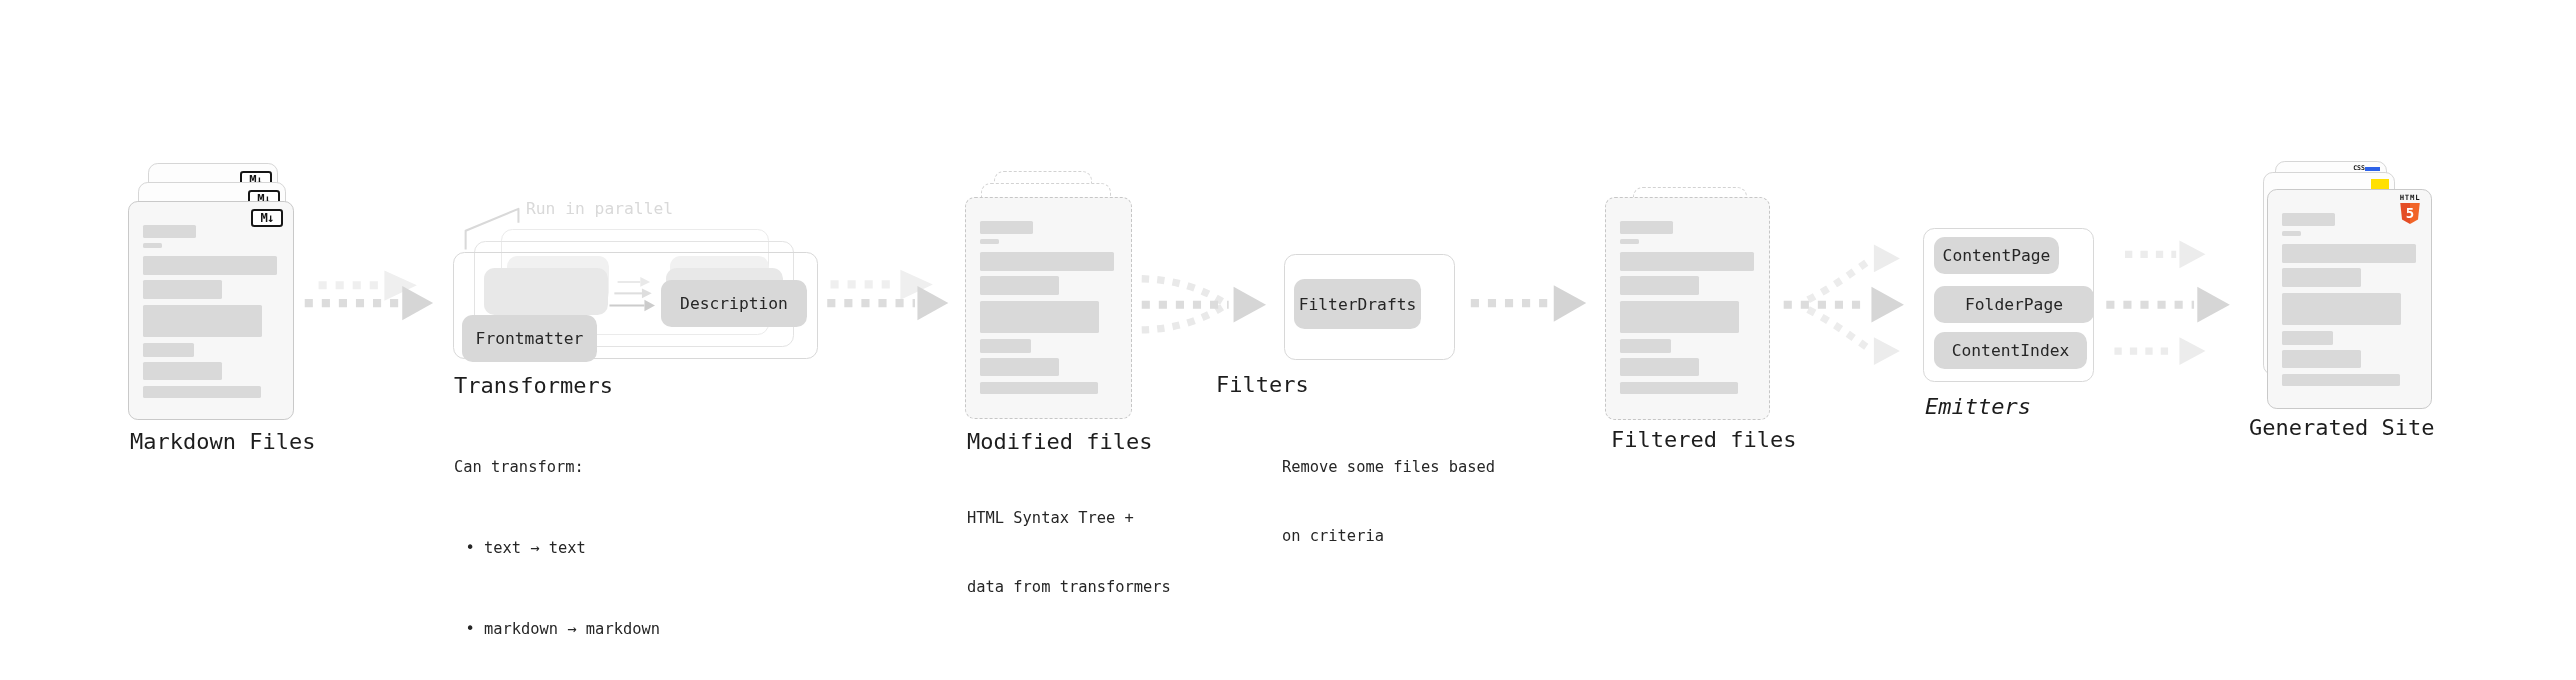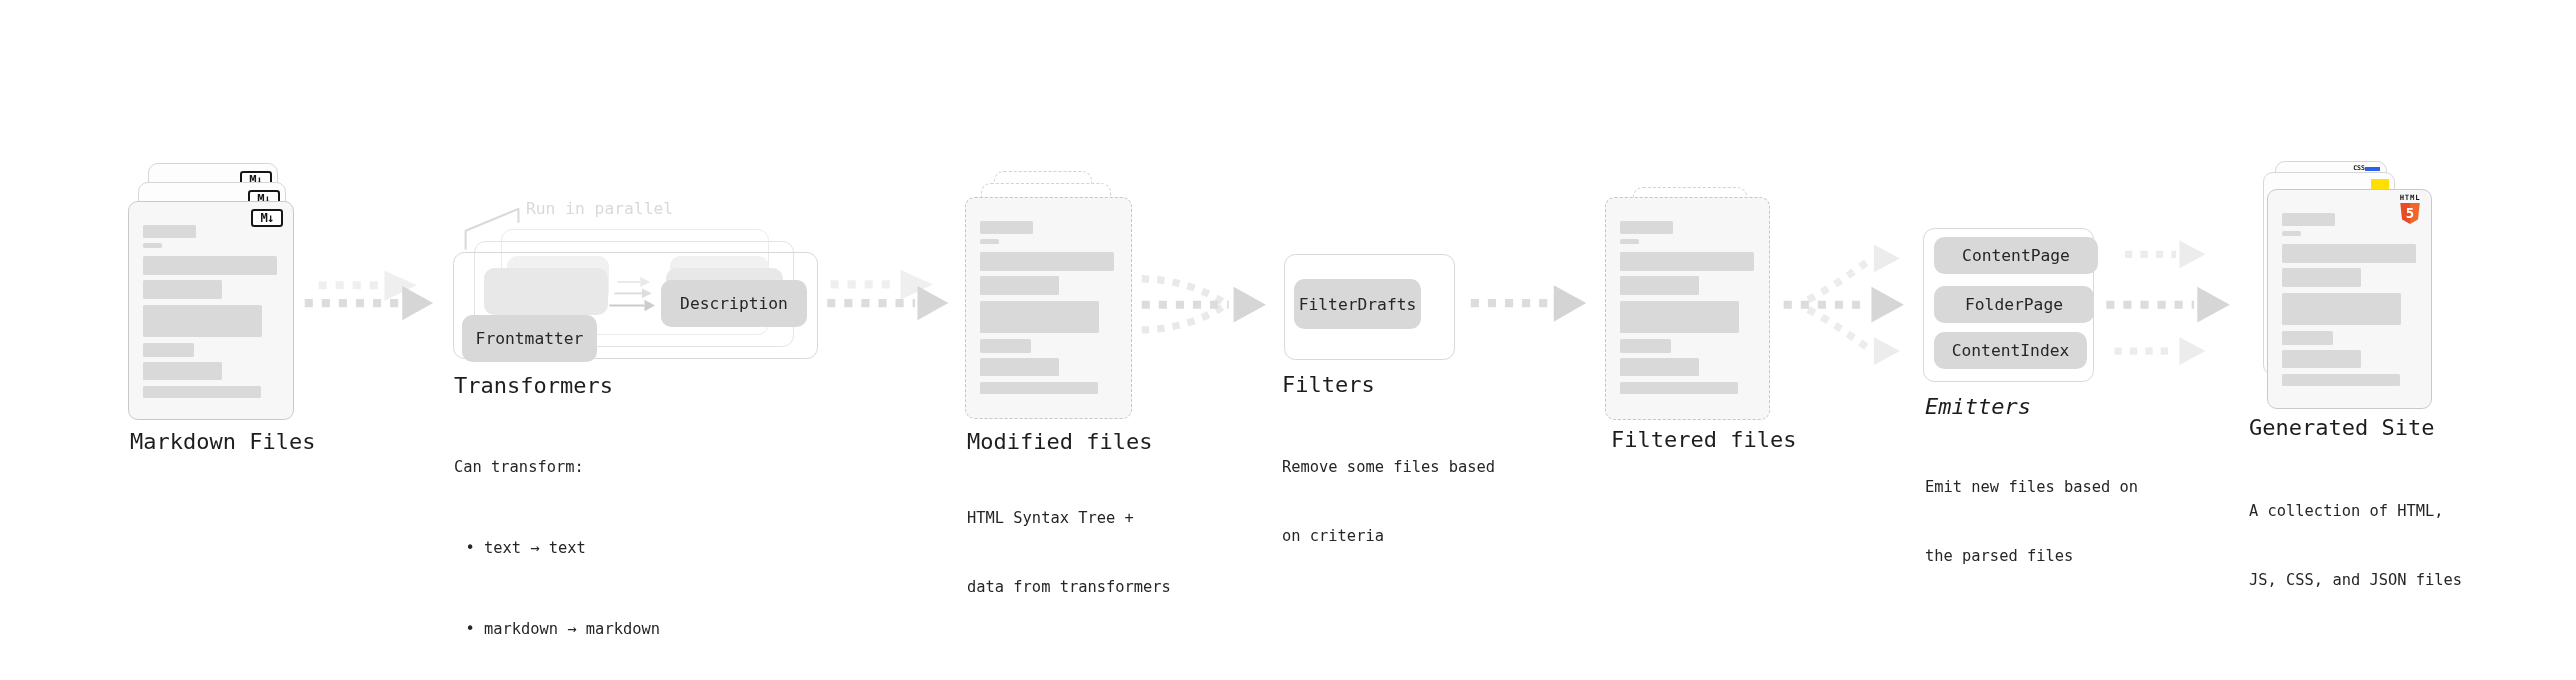--- a/index.html
+++ b/index.html
@@ -122,21 +122,21 @@
     </div>
   </div>
   <div class="sec-title" style="left:967px;top:430px;">Modified files</div>
   <div class="sec-body" style="left:967px;top:461px;">
     <div>HTML Syntax Tree +</div>
     <div>data from transformers</div>
   </div>
 
   <div class="panel" style="left:1284px;top:254px;width:171px;height:106px;"></div>
   <div class="chip" style="left:1294px;top:279px;width:127px;height:50px;">FilterDrafts</div>
-  <div class="sec-title" style="left:1282px;top:373px;text-align:right;">Filters</div>
+  <div class="sec-title" style="left:1216px;top:373px;text-align:right;">Filters</div>
   <div class="sec-body" style="left:1282px;top:410px;">
     <div>Remove some files based</div>
     <div>on criteria</div>
   </div>
 
   <div class="doc dashed back" style="left:1633px;top:187px;width:114px;height:65px;"></div>
   <div class="doc dashed" style="left:1605px;top:197px;width:165px;height:223px;">
     <div class="bars">
       <div class="bar b-title"></div>
       <div class="bar b-tiny"></div>
@@ -144,28 +144,24 @@
       <div class="bar b2"></div>
       <div class="bar b3"></div>
       <div class="bar b4"></div>
       <div class="bar b5"></div>
       <div class="bar b6"></div>
     </div>
   </div>
   <div class="sec-title" style="left:1611px;top:428px;">Filtered files</div>
 
   <div class="panel" style="left:1923px;top:228px;width:171px;height:154px;"></div>
-  <div class="chip" style="left:1934px;top:237px;width:164px;height:37px;">ContentPage</div>
+  <div class="chip" style="left:1934px;top:237px;width:125px;height:37px;">ContentPage</div>
   <div class="chip" style="left:1934px;top:286px;width:160px;height:37px;">FolderPage</div>
   <div class="chip" style="left:1934px;top:332px;width:153px;height:37px;">ContentIndex</div>
   <div class="sec-title" style="left:1925px;top:395px;font-style:italic;">Emitters</div>
-  <div class="sec-body" style="left:1925px;top:430px;">
-    <div>Emit new files based on</div>
-    <div>the parsed files</div>
-  </div>
 
   <div class="doc back" style="left:2275px;top:161px;width:112px;height:203px;">
     <div class="css-badge" style="right:6.5px;top:3.3px;">
       <div class="css-word">CSS</div>
       <div class="css-bar" style="background: rgb(45, 98, 232);"></div>
     </div>
   </div>
   <div class="doc back" style="left:2263px;top:172px;width:132px;height:203px;">
     <div class="js-badge" style="right: 4.9px; top: 5.7px; background: rgb(255, 224, 1);"></div>
   </div>
@@ -181,24 +177,20 @@
       <div class="bar b-tiny"></div>
       <div class="bar b1"></div>
       <div class="bar b2"></div>
       <div class="bar b3"></div>
       <div class="bar b4"></div>
       <div class="bar b5"></div>
       <div class="bar b6"></div>
     </div>
   </div>
   <div class="sec-title" style="left:2249px;top:416px;">Generated Site</div>
-  <div class="sec-body" style="left:2249px;top:454px;">
-    <div>A collection of HTML,</div>
-    <div>JS, CSS, and JSON files</div>
-  </div>
 
   <svg class="overlay" width="2576" height="681" viewBox="0 0 3170 838">
 
     <polyline points="638,274 638,257 573,284 573,307" fill="none" stroke="#d9d9d9" stroke-width="2.5" stroke-linejoin="round"></polyline>
 
     <g>
       <line x1="392" y1="351" x2="470" y2="351" stroke="#efefef" stroke-width="10" stroke-dasharray="10 11"></line>
       <polygon points="473,333 473,370 513,351" fill="#efefef"></polygon>
       <line x1="375" y1="373" x2="492" y2="373" stroke="#dcdcdc" stroke-width="10" stroke-dasharray="10 11"></line>
       <polygon points="495,352 495,394 533,373" fill="#d6d6d6"></polygon>

